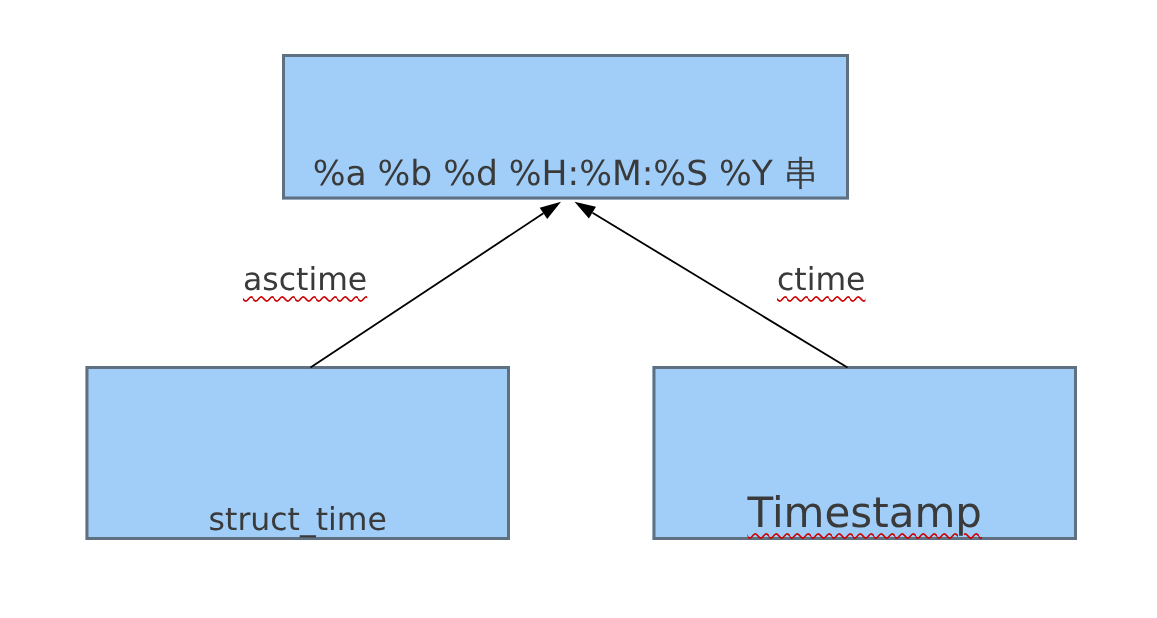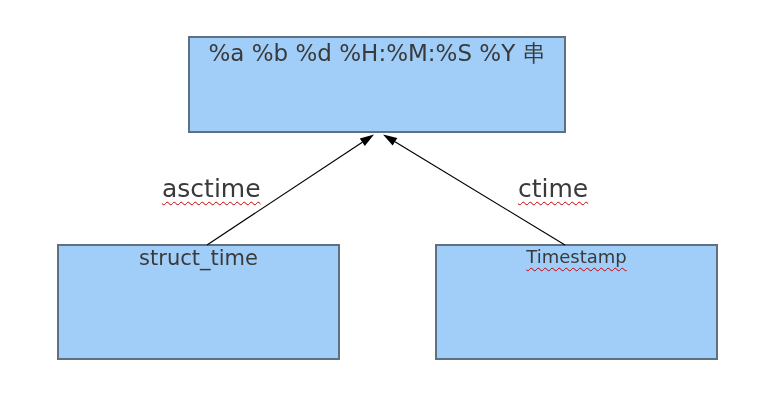--- a/index.html
+++ b/index.html
@@ -14,21 +14,21 @@
     background: #ffffff;
     font-family: "DejaVu Sans", "Liberation Sans", sans-serif;
     overflow: hidden;
   }
   .node {
     position: absolute;
     background: #A0CEF9;
     border: 2px solid #5F7181;
     box-sizing: border-box;
     display: flex;
-    align-items: flex-start;
+    align-items: flex-end;
     justify-content: center;
     color: #3A3A3A;
   }
   .node-top {
     left: 188px;
     top: 36px;
     width: 378px;
     height: 97px;
     font-size: 23px;
   }
@@ -37,32 +37,32 @@
     top: 244px;
     width: 283px;
     height: 116px;
     font-size: 21px;
   }
   .node-right {
     left: 435px;
     top: 244px;
     width: 283px;
     height: 116px;
-    font-size: 18px;
+    font-size: 28px;
   }
   .squiggle {
     text-decoration-line: underline;
     text-decoration-style: wavy;
     text-decoration-color: #CC0000;
     text-decoration-thickness: 1px;
     text-underline-offset: 4px;
   }
   .edge-label {
     position: absolute;
-    font-size: 25px;
+    font-size: 21px;
     color: #3A3A3A;
     white-space: nowrap;
   }
   .edge-label-asctime {
     left: 162px;
     top: 174px;
   }
   .edge-label-ctime {
     left: 502px;
     top: 174px;

